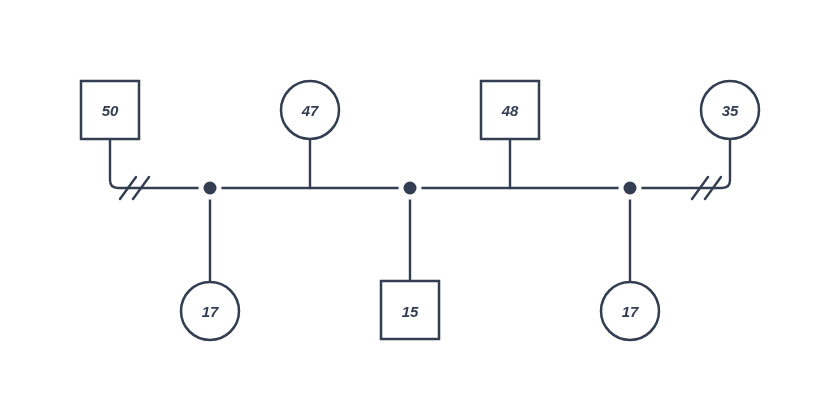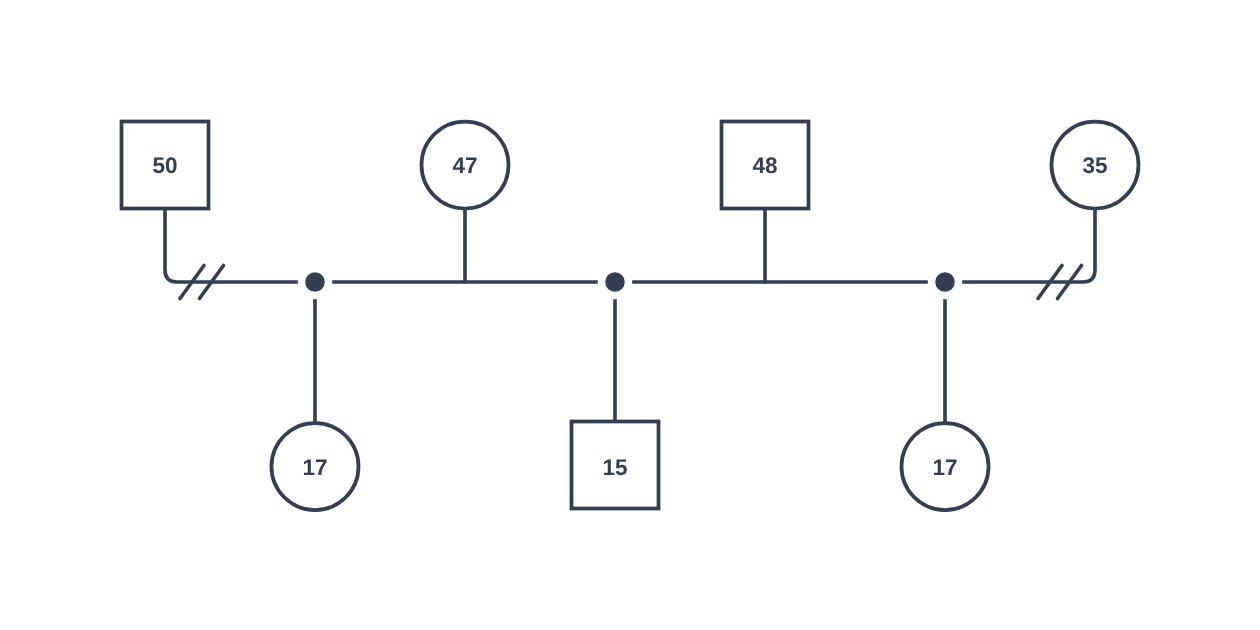--- a/index.html
+++ b/index.html
@@ -8,20 +8,21 @@
     background: #ffffff;
     width: 840px;
     height: 420px;
     overflow: hidden;
     font-family: "Liberation Sans", sans-serif;
   }
   .canvas-wrap {
     width: 772px;
     height: 420px;
     position: relative;
+    font-style: italic;
   }
   svg {
     display: block;
   }
   .node-shape {
     fill: #ffffff;
     stroke: #333e52;
     stroke-width: 2.5;
   }
   .edge {

